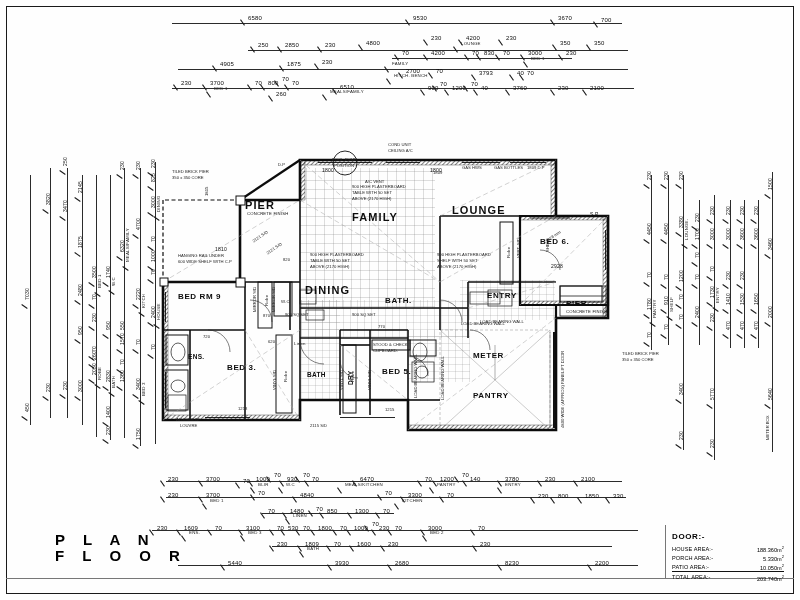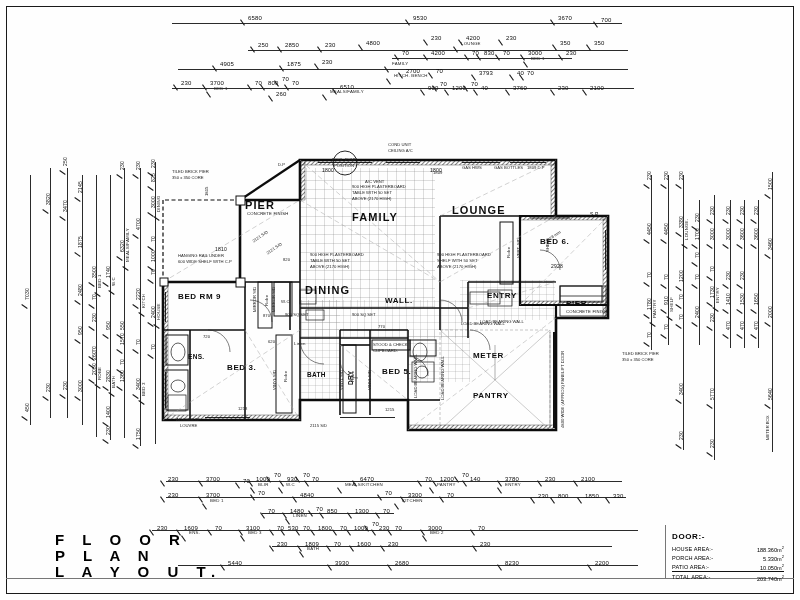--- a/index.html
+++ b/index.html
@@ -318,21 +318,21 @@
   <div class="dimline-v" style="left:744px; top:200px; height:148px;"></div>
   <div class="dimline-v" style="left:758px; top:200px; height:148px;"></div>
   <div class="dimline-v" style="left:772px; top:172px; height:280px;"></div>
 
   <div class="t room" style="left:245px; top:200px;">PIER</div>
   <div class="t room-sub" style="left:247px; top:212px;">CONCRETE FINISH</div>
 
   <div class="t room" style="left:352px; top:212px;">FAMILY</div>
   <div class="t room" style="left:452px; top:205px;">LOUNGE</div>
   <div class="t room" style="left:305px; top:285px;">DINING</div>
-  <div class="t room-sm" style="left:385px; top:297px;">WALL.</div>
+  <div class="t room-sm" style="left:385px; top:297px;">BATH.</div>
   <div class="t room-sm" style="left:487px; top:292px;">ENTRY</div>
   <div class="t room-sm" style="left:566px; top:300px;">PIER</div>
   <div class="t room-sub" style="left:566px; top:310px;">CONCRETE FINISH</div>
 
   <div class="t room-sm" style="left:178px; top:293px;">BED RM 9</div>
   <div class="t room-sm" style="left:382px; top:368px;">BED 5.</div>
   <div class="t room-sm" style="left:227px; top:364px;">BED 3.</div>
   <div class="t room-sm" style="left:540px; top:238px;">BED 6.</div>
 
   <div class="t room-xs" style="left:188px; top:354px;">ENS.</div>
@@ -418,23 +418,22 @@
   <div class="t note" style="left:203px; top:335px;">720</div>
   <div class="t note" style="left:378px; top:325px;">770</div>
   <div class="t note" style="left:238px; top:407px;">1218</div>
   <div class="t note" style="left:385px; top:408px;">1215</div>
   <div class="t note rot90" style="left:205px; top:196px;">1815</div>
   <div class="t note" style="left:433px; top:171px;">1809</div>
   <div class="t note rot90" style="left:766px; top:440px;">METER BOX</div>
   <div class="t note rot90" style="left:546px; top:252px;">SHELF</div>
 
   <div id="titleblock">
+    <div class="tl">P L A N</div>
     <div class="tl">F L O O R</div>
-    <div class="tl">P L A N</div>
-    <div class="tl">L A Y O U T.</div>
   </div>
 
   <div id="areabox">
     <div class="ahead">DOOR:-</div>
     <table>
       <tbody id="area-rows">
           <tr>
             <td class="lab">HOUSE AREA:-</td>
             <td class="val">188.360m<sup>2</sup></td>
           </tr>

